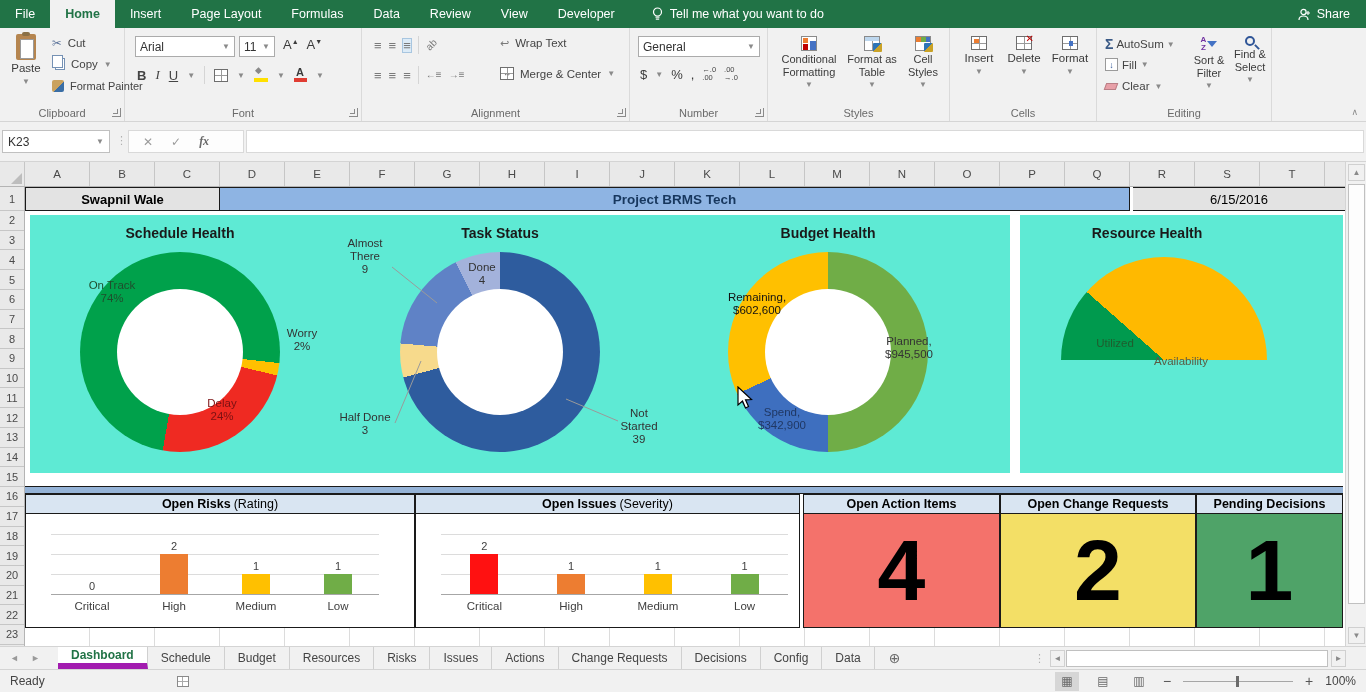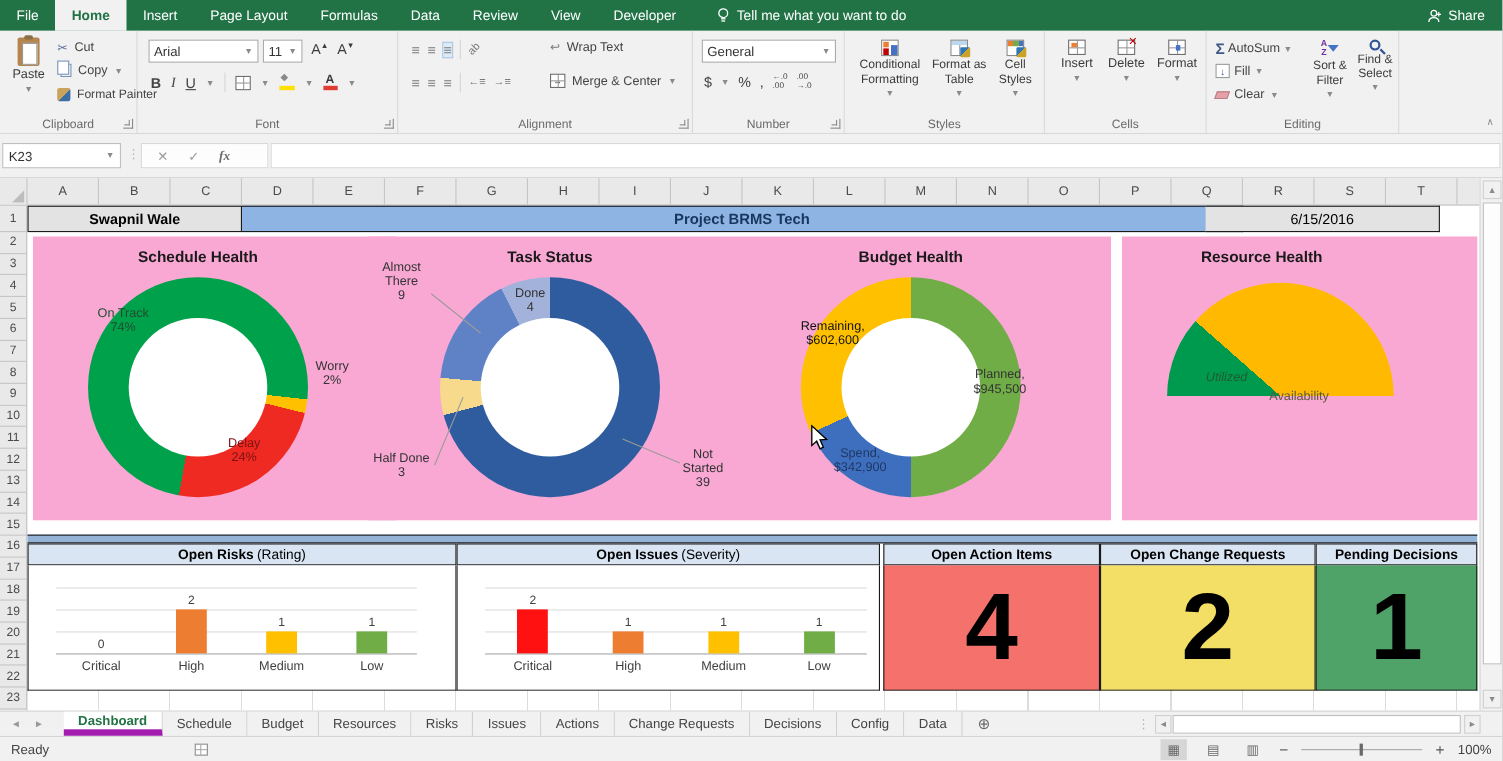--- a/index.html
+++ b/index.html
@@ -106,28 +106,28 @@
   .rh1 { height:24px; }
 
   
   .gridarea { position:absolute; left:25px; top:187px; width:1320px; height:459px; background:#fff; }
   .cell-author { position:absolute; left:0; top:0; width:195px; height:24px; background:#e3e3e3;
                  border:1px solid #1a1a1a; display:flex; align-items:center; justify-content:center;
                  font-weight:bold; font-size:13px; color:#000; }
   .cell-title { position:absolute; left:195px; top:0; width:910px; height:24px; background:#8eb4e3;
                 border:1px solid #1a1a1a; border-left:none; display:flex; align-items:center; justify-content:center;
                 font-weight:bold; font-size:13.5px; color:#17375e; }
-  .cell-date { position:absolute; left:1071px; top:0; width:213px; height:24px; background:#e3e3e3;
+  .cell-date { position:absolute; left:1108px; top:0; width:213px; height:24px; background:#e3e3e3;
                border:1px solid #1a1a1a; border-left:none; display:flex; align-items:center; justify-content:center;
                font-size:13px; color:#000; }
   .strip23 { position:absolute; left:0; top:441px; width:1318px; height:18px;
              background:repeating-linear-gradient(90deg,#fff 0 64px,#dcdcdc 64px 65px); }
 
   
-  .chart { position:absolute; background:#f9a8d4; }
+  .chart { position:absolute; background:#5eead4; }
   .ctitle { position:absolute; top:10px; text-align:center; font-weight:bold; font-size:14px; color:#1a1a1a; }
   .donut { position:absolute; border-radius:50%; }
   .hole { position:absolute; inset:37px; border-radius:50%; background:#fff; }
   .half { position:absolute; border-radius:103px 103px 0 0; }
   .dlabel { position:absolute; text-align:center; font-size:11.5px; line-height:1.15; }
   .leaders { position:absolute; left:0; top:0; }
 
   
   .band15 { position:absolute; left:0; top:299px; width:1318px; height:8px; background:#95b3d7;
             border-top:1px solid #1a1a1a; border-bottom:1px solid #1a1a1a; }
@@ -507,21 +507,21 @@
 $945,500</div>
       <div class="dlabel pre" style="left:52px;top:191px;width:100px;color:#203864;">Spend,
 $342,900</div>
       <div class="dlabel pre" style="left:27px;top:76px;width:100px;color:#111;">Remaining,
 $602,600</div>
     </div>
 
     <div class="chart" style="left:995px;top:28px;width:323px;height:258px;">
       <div class="ctitle" style="left:0;width:254px;">Resource Health</div>
       <div class="half" style="left: 41px; top: 42px; width: 206px; height: 103px; background: conic-gradient(from 270deg at 50% 100%, rgb(0, 154, 78) 0deg, rgb(0, 154, 78) 41.4deg, rgb(255, 185, 0) 41.4deg, rgb(255, 185, 0) 180deg, transparent 180deg, transparent 360deg);"></div>
-      <div class="dlabel" style="left:60px;top:122px;width:70px;color:#1f5c2e;font-style:italic;">Utilized</div>
+      <div class="dlabel" style="left:60px;top:122px;width:70px;color:#1f5c2e;">Utilized</div>
       <div class="dlabel" style="left:116px;top:92px;width:90px;color:#5a5a42;margin-top:48px;">Availability</div>
     </div>
 
     <div class="band15"></div>
 
     <div class="sechdr" style="left:0;width:390px;">
       <span style="font-weight:bold;">Open Risks</span>
       <span>(Rating)</span>
     </div>
     <div class="sechdr" style="left:390px;width:385px;">

